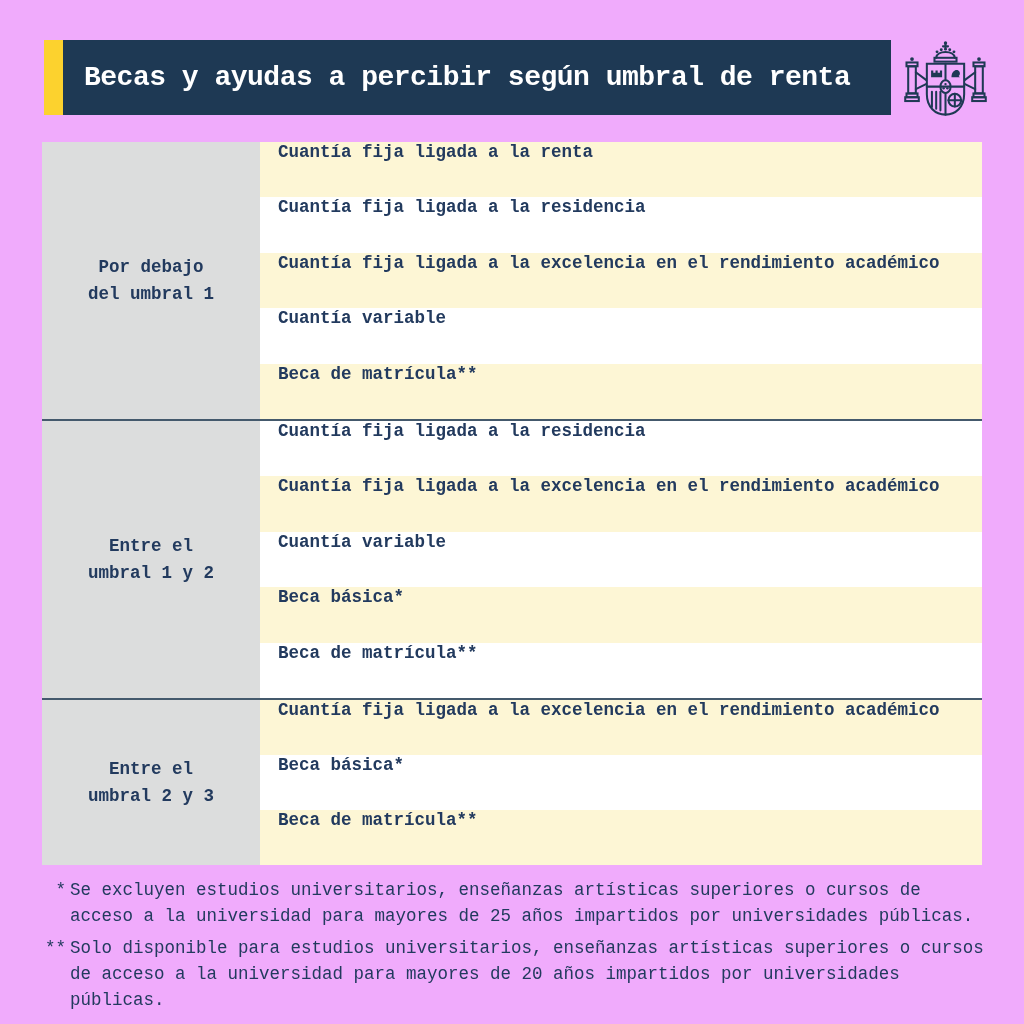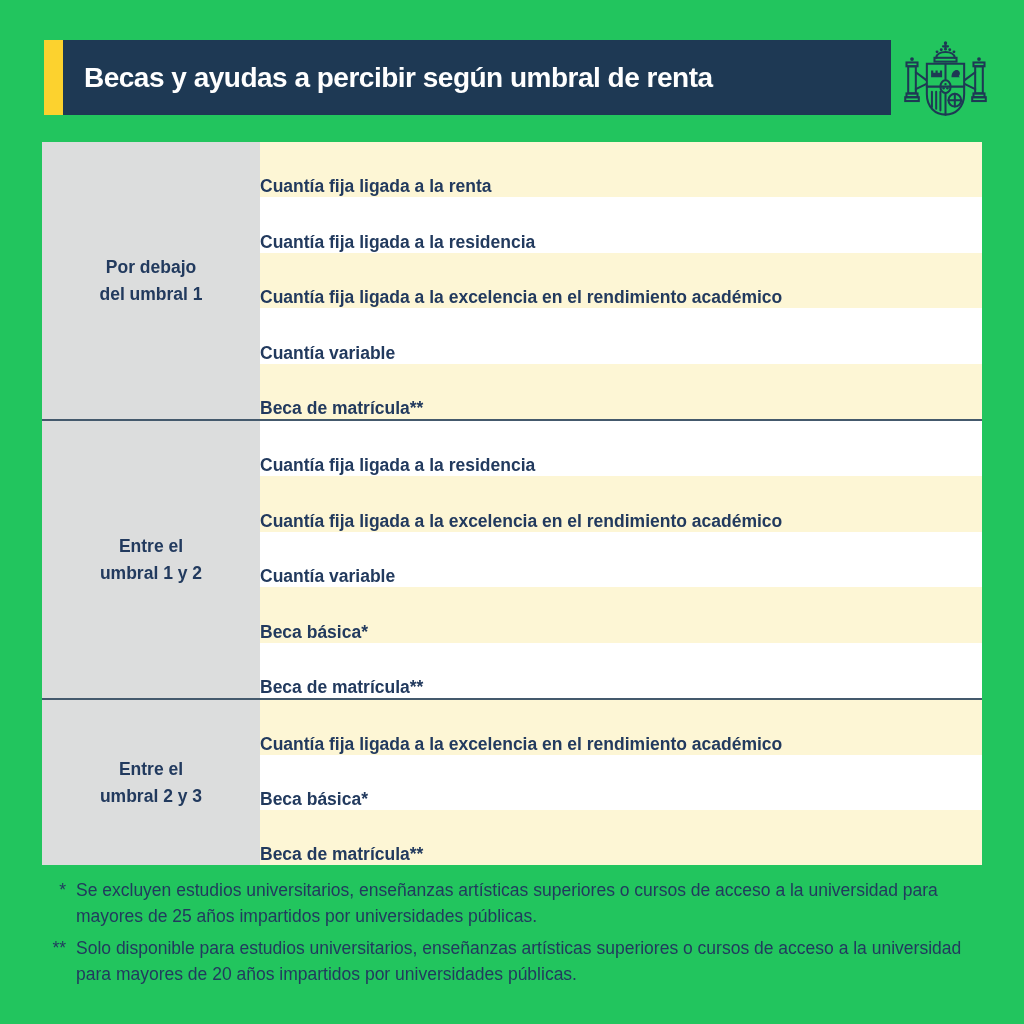--- a/index.html
+++ b/index.html
@@ -1,48 +1,48 @@
 <!DOCTYPE html>
 <html><head>
 <meta charset="utf-8">
 <style>
   html,body{margin:0;padding:0;background:#ffffff;}
   .canvas{
-    position:relative;width:1024px;height:1024px;background:#22c55e;
-    font-family:Liberation Sans, sans-serif;overflow:hidden;
+    position:relative;width:1024px;height:1024px;background:#f0abfc;
+    font-family:Liberation Mono, monospace;overflow:hidden;
     --navy:#1e3954;--accent:#fcd22e;--rowyellow:#fdf6d5;--gray:#dcdddd;
     --textnavy:#223a5e;--divider:#44596c;
   }
   
   .accent-bar{position:absolute;left:44px;top:40px;width:19px;height:75px;background:var(--accent);}
   .header-band{position:absolute;left:63px;top:40px;width:828px;height:75px;background:var(--navy);
     display:flex;align-items:center;}
   .page-title{margin:0;padding-left:21px;font-size:28px;font-weight:700;color:#ffffff;
     letter-spacing:-0.5px;white-space:nowrap;}
   .emblem{position:absolute;left:903px;top:40px;width:85px;height:78px;}
   
   .threshold-table{position:absolute;left:42px;top:142px;width:940px;}
   .group{display:flex;box-sizing:border-box;}
   .group-1{height:277px;}
   .group-2{height:279px;border-top:2px solid var(--divider);}
   .group-3{height:167px;border-top:2px solid var(--divider);}
   .group-label{width:218px;flex:none;background:var(--gray);display:flex;align-items:center;
     justify-content:center;text-align:center;font-weight:700;font-size:17.5px;
     color:var(--textnavy);line-height:1.5;white-space:pre-line;}
   .group-rows{flex:1;display:flex;flex-direction:column;}
-  .benefit-row{flex:1;display:flex;align-items:flex-end;}
+  .benefit-row{flex:1;display:flex;align-items:flex-start;padding-left:18px;}
   .benefit-row.alt-yellow{background:var(--rowyellow);}
   .benefit-row.alt-white{background:#ffffff;}
   .row-text{font-weight:700;font-size:17.5px;color:var(--textnavy);}
   
   .footnotes{position:absolute;left:44px;top:878px;width:940px;color:var(--textnavy);
     font-size:17.5px;line-height:1.47;}
   .footnote{display:flex;margin-bottom:7px;}
   .fn-marker{width:22px;flex:none;text-align:right;}
-  .fn-text{margin-left:10px;}
+  .fn-text{margin-left:4px;}
   svg .st{stroke:var(--navy);fill:none;stroke-width:2.4;stroke-linecap:round;}
   svg .fl{fill:var(--navy);stroke:none;}
 </style>
 </head>
 <body>
 
 <div class="canvas" style="--navy: #1e3954; --accent: #fcd22e; --rowyellow: #fdf6d5; --gray: #dcdddd; --textnavy: #223a5e; --divider: #44596c;">
 
   <div class="accent-bar"></div>
 

